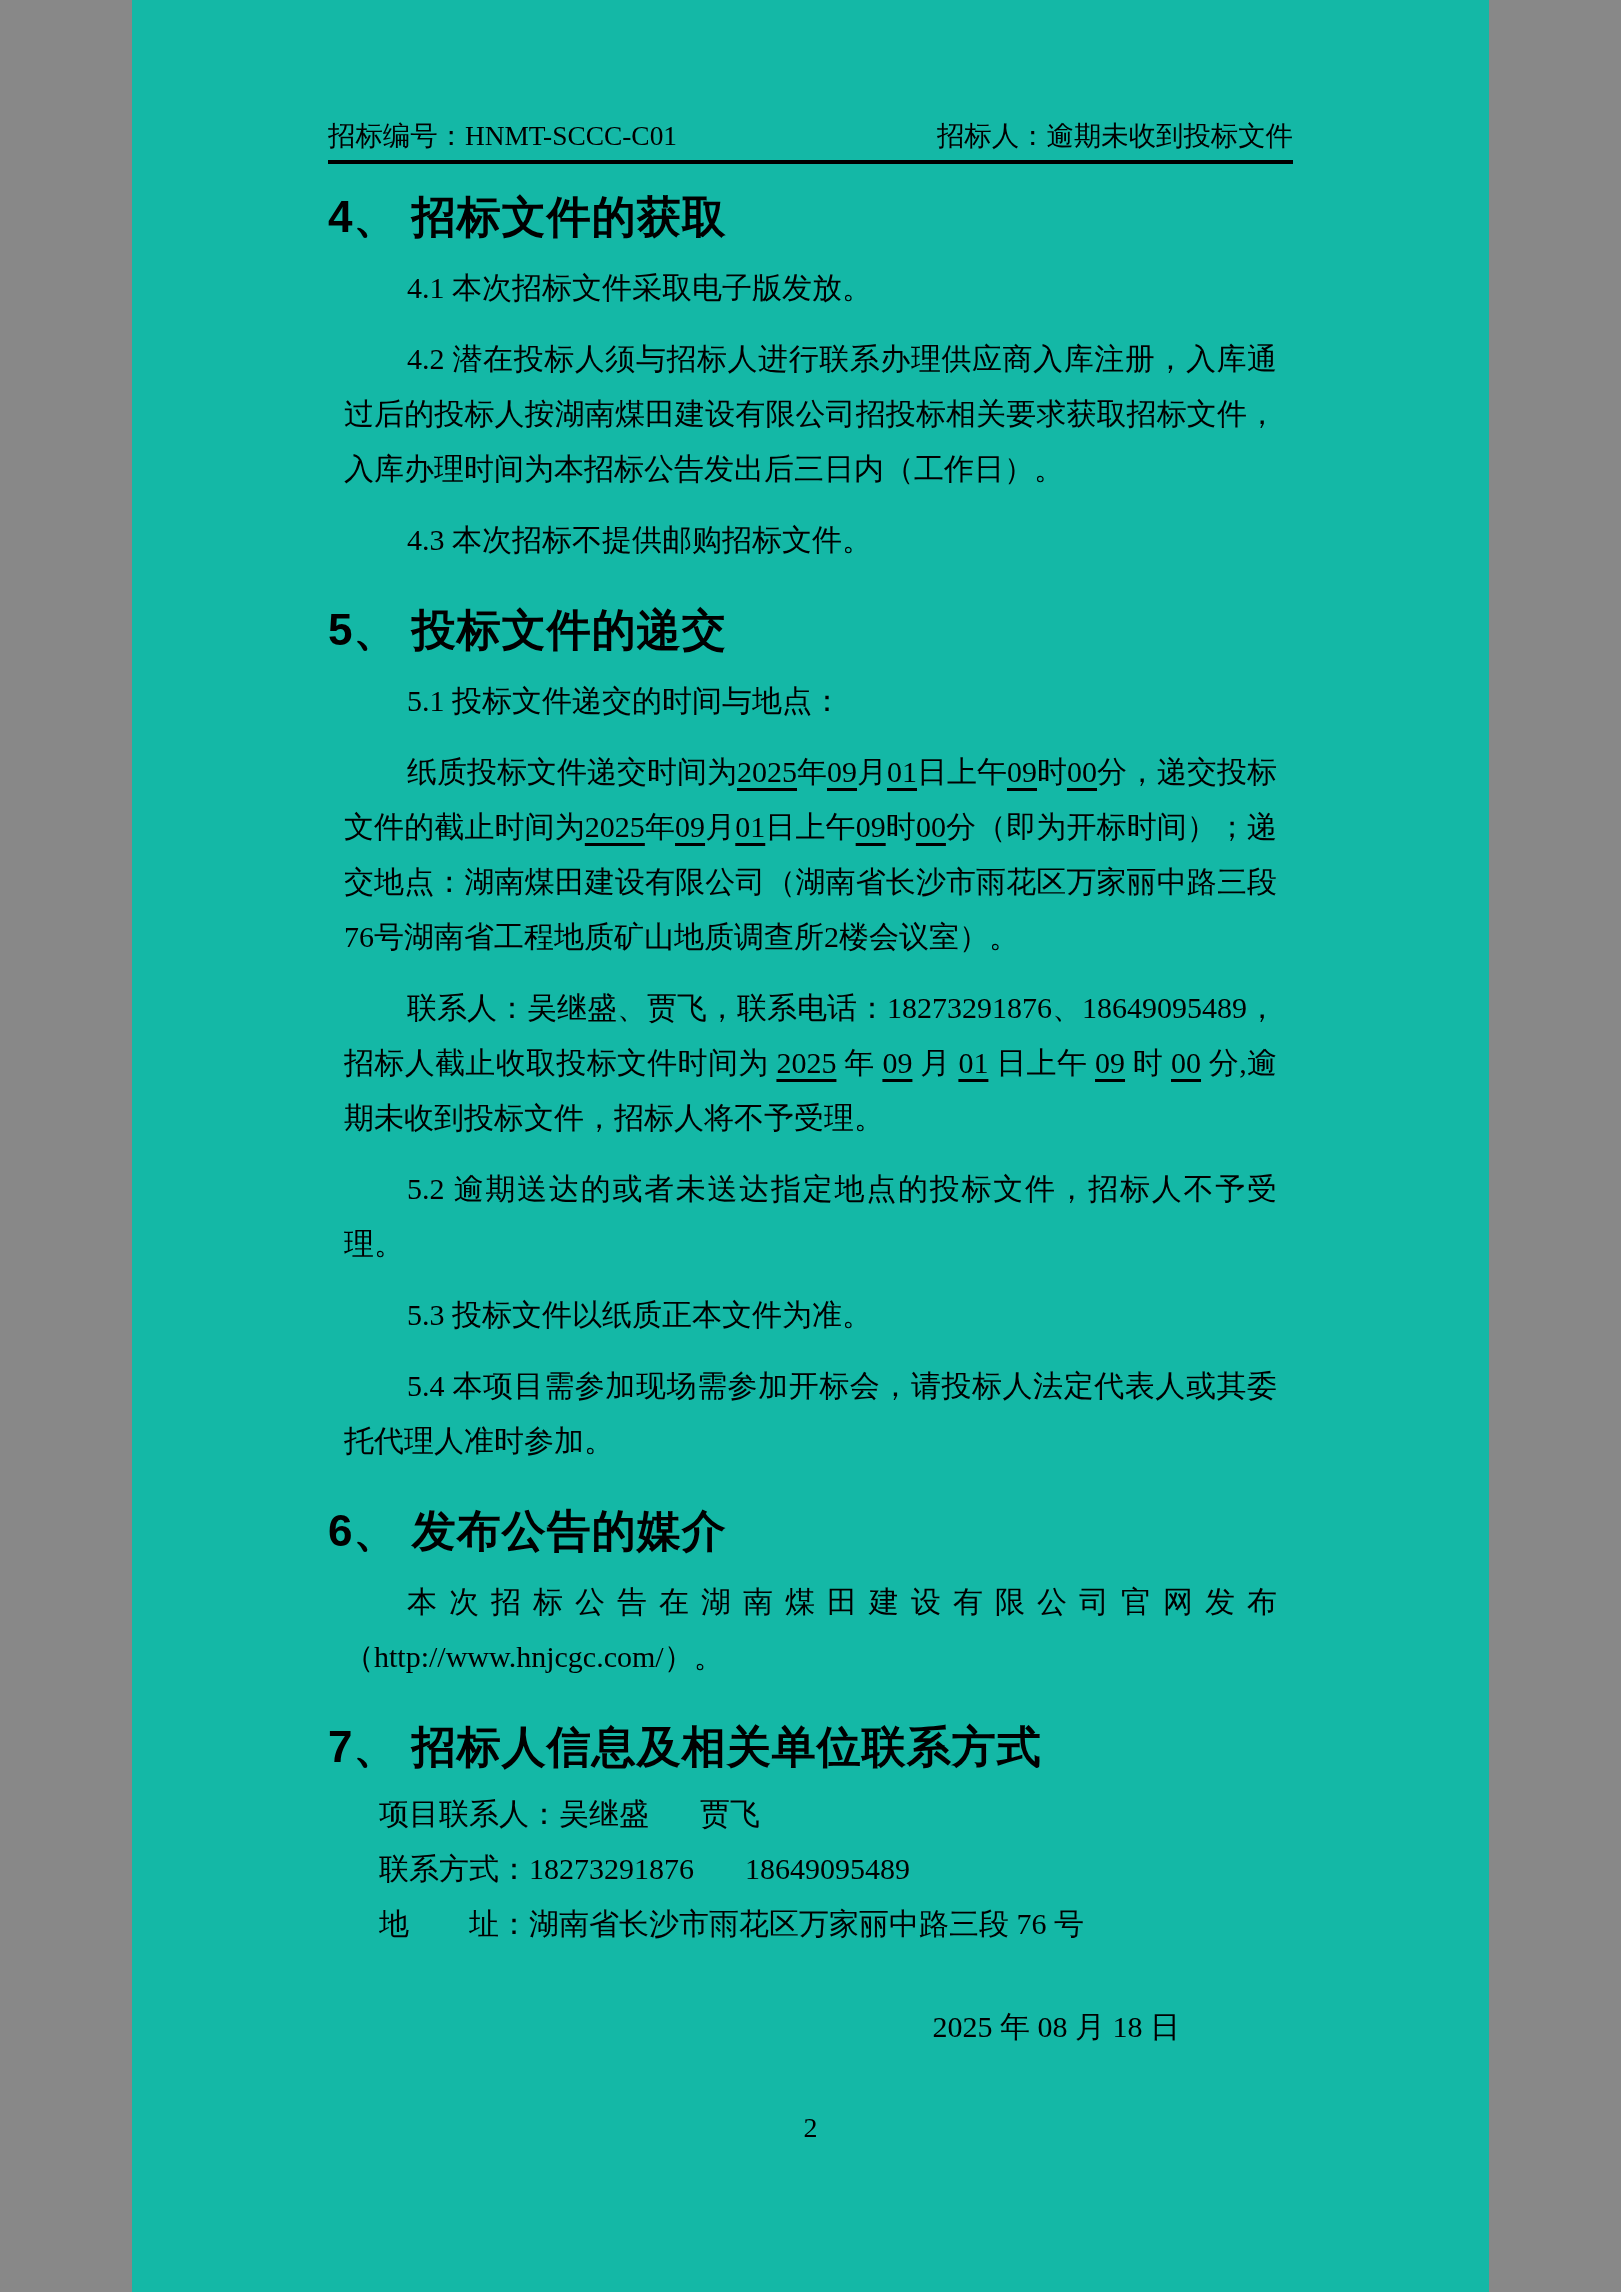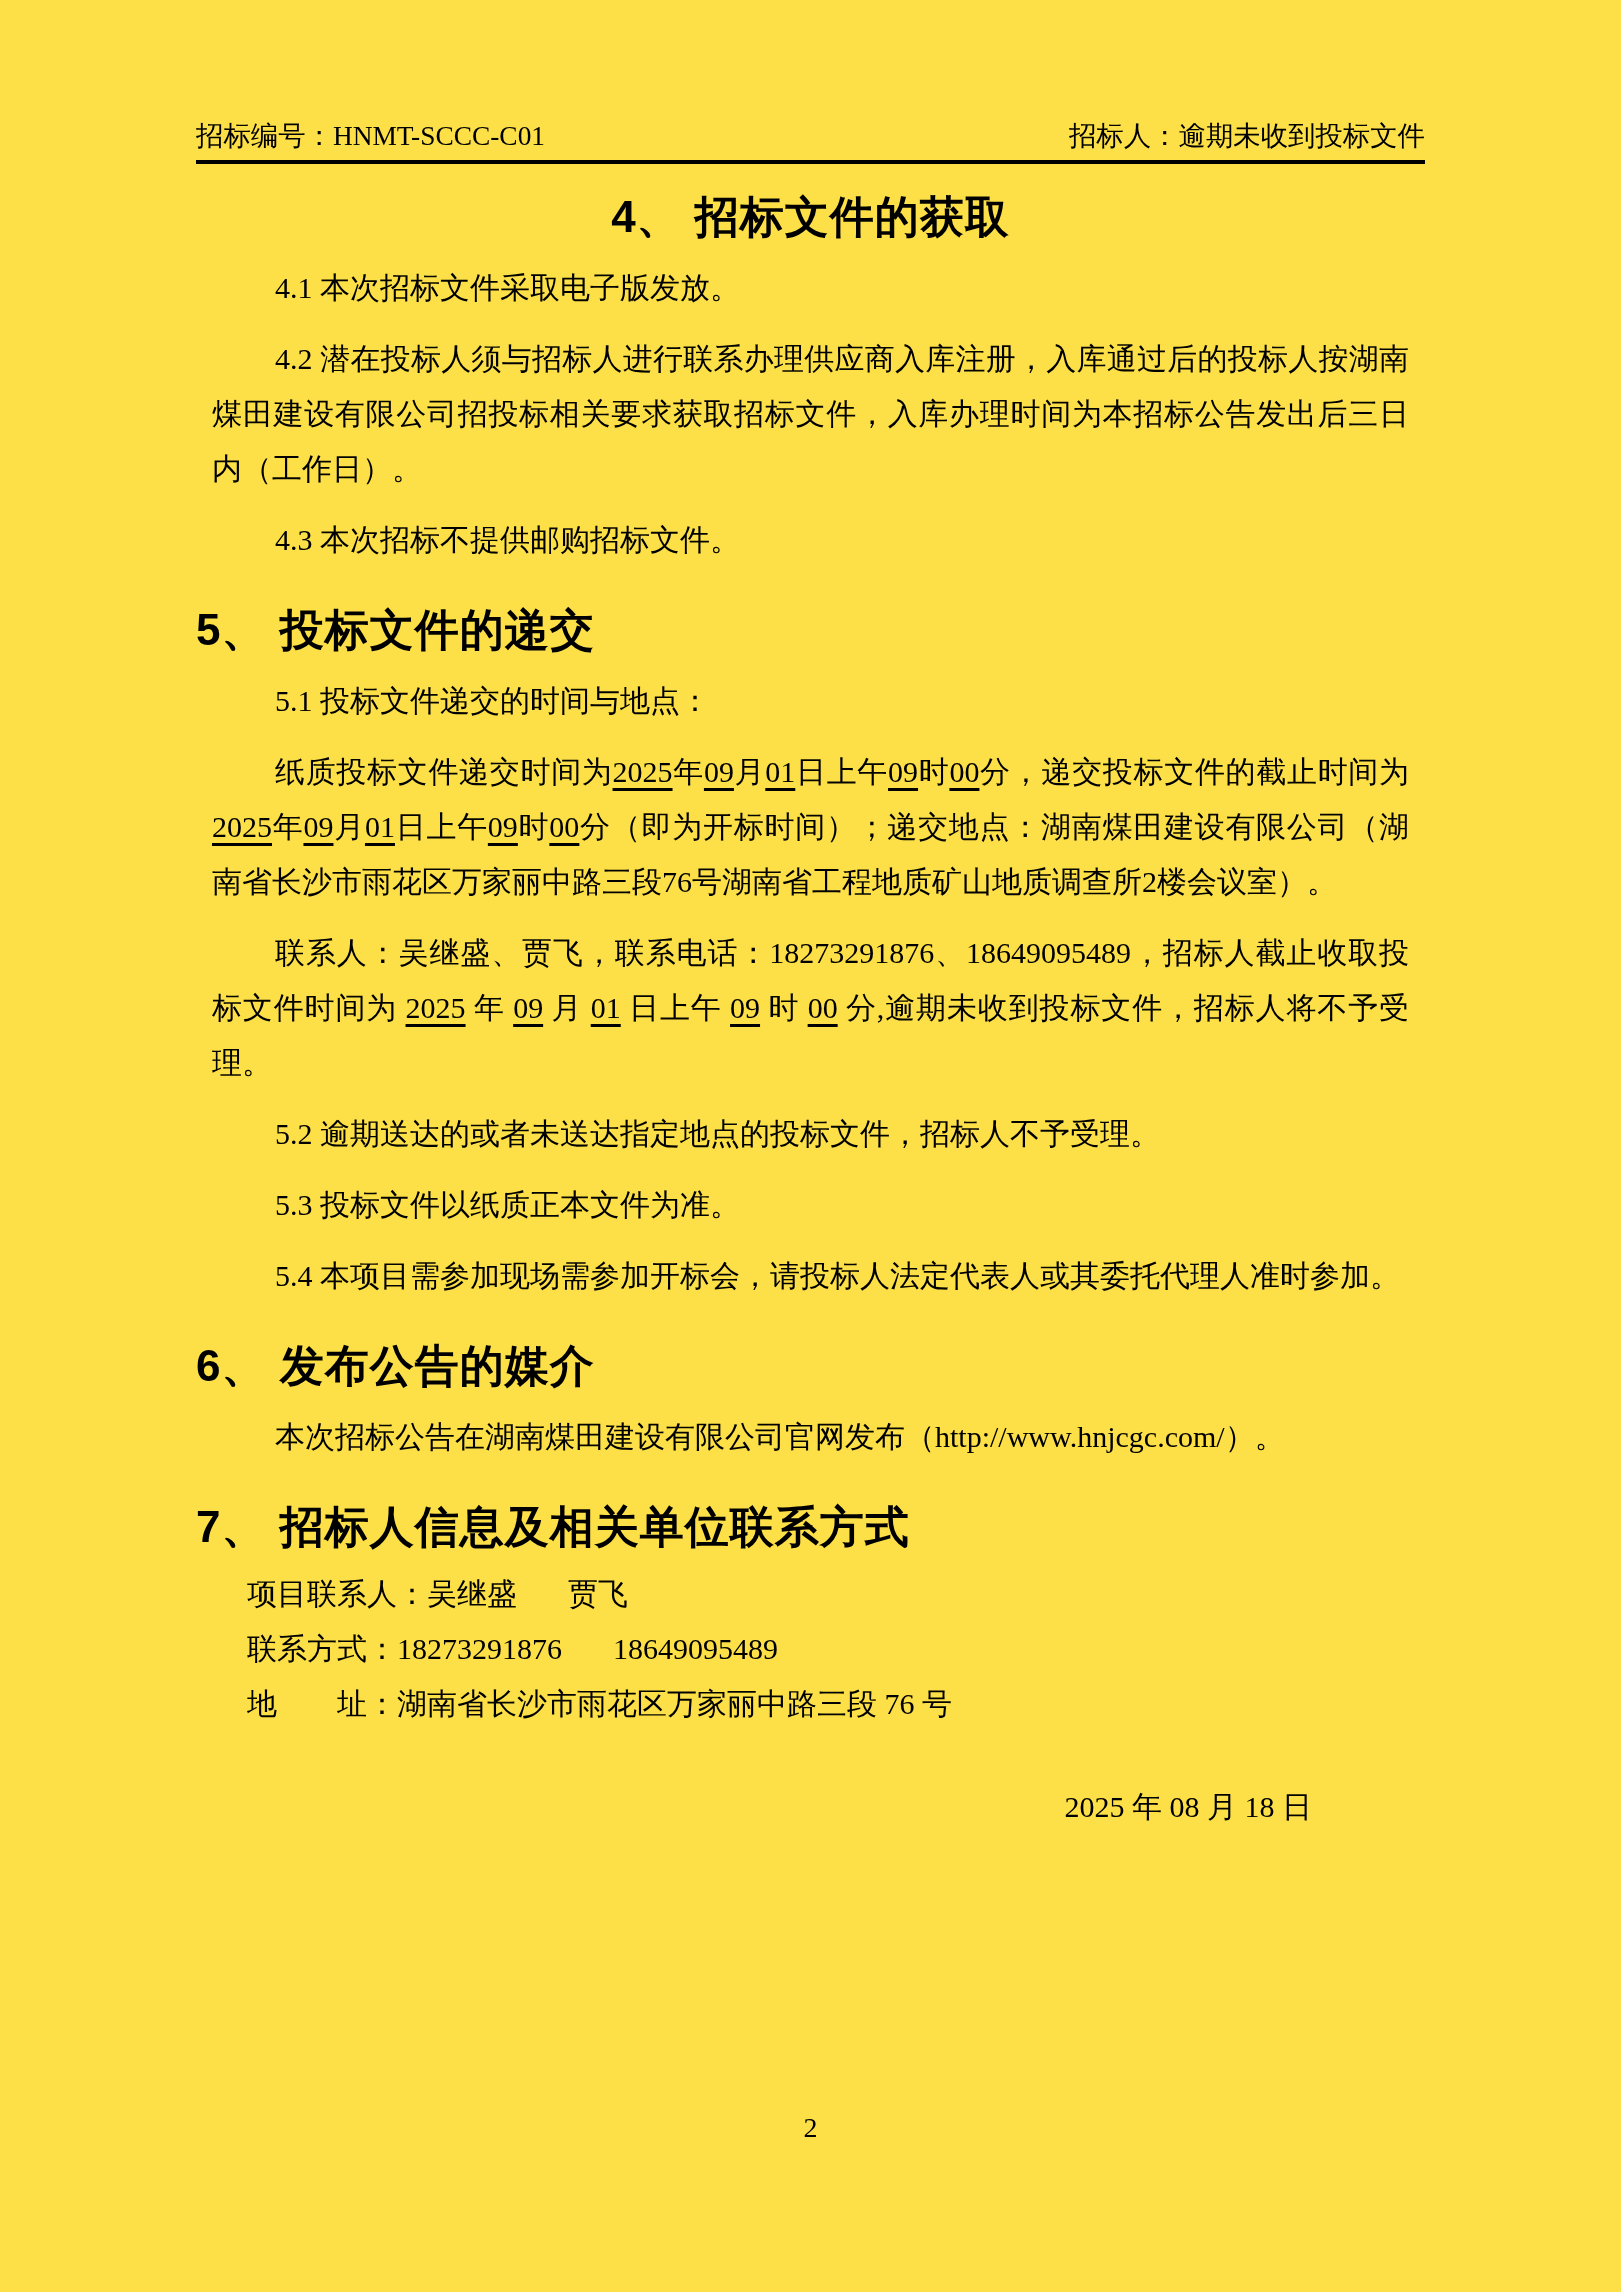--- a/index.html
+++ b/index.html
@@ -1,21 +1,21 @@
 <!DOCTYPE html>
 <html><head>
 <meta charset="utf-8">
 <style>
   html, body { margin: 0; padding: 0; background: #888; }
   .page {
     position: relative;
-    width: 1621px;
+    width: 1357px;
     height: 2293px;
     margin: 0 auto;
-    background: #fde047;
+    background: #14b8a6;
     color: #000000;
     font-family: "Liberation Serif", "DejaVu Serif", serif;
     box-sizing: border-box;
     padding: 120px 196px 0 196px;
     overflow: hidden;
   }
   .header {
     display: flex;
     justify-content: space-between;
     align-items: flex-end;
@@ -25,21 +25,21 @@
     border-bottom: 4.9px solid #000000;
   }
   .sec {
     font-family: "Liberation Sans", "DejaVu Sans", sans-serif;
     font-weight: bold;
     font-size: 44px;
     line-height: 55px;
     margin: 35px 0 11.8px 0;
     letter-spacing: 1px;
   }
-  .sec.first { margin-top: 25.5px; text-align: center; }
+  .sec.first { margin-top: 25.5px; }
   p.body {
     font-size: 30px;
     line-height: 55px;
     margin: 16px;
     text-align: justify;
   }
   p.ind { text-indent: 2.1em; }
   .u { text-decoration: underline; text-underline-offset: 5.9px; }
   .contact-row {
     font-size: 30px;

